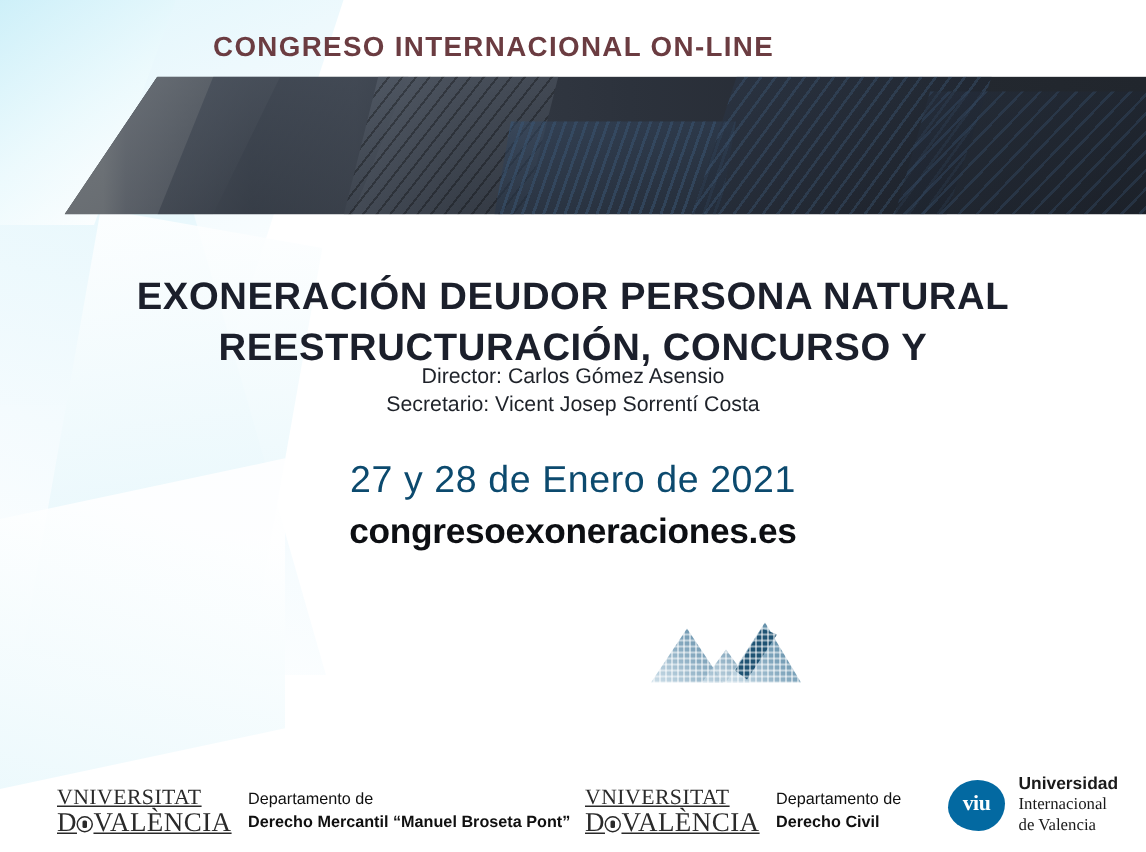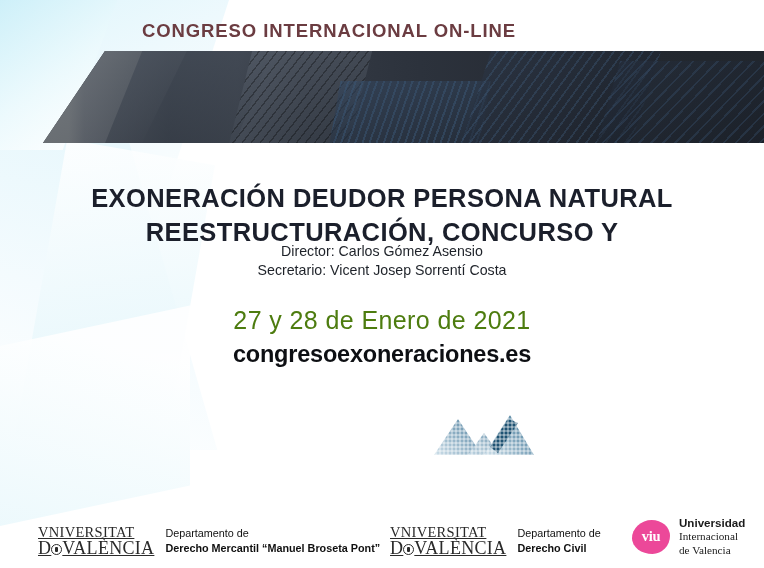--- a/index.html
+++ b/index.html
@@ -152,21 +152,21 @@
   }
   .credits .line { display: block; }
 
   .dates {
     position: absolute;
     left: 0; right: 0; top: 306px;
     text-align: center;
     font-size: 25px;
     font-weight: 400;
     letter-spacing: 0.4px;
-    color: #4d7c0f;
+    color: #0c4a6e;
   }
 
   .website {
     position: absolute;
     left: 0; right: 0; top: 341px;
     text-align: center;
     font-size: 23.5px;
     font-weight: 700;
     letter-spacing: -0.2px;
     color: #0d0f13;
@@ -231,21 +231,21 @@
     color: #101010;
     white-space: nowrap;
   }
   .dept .d1 { display:block; font-weight: 400; }
   .dept .d2 { display:block; font-weight: 700; }
 
   
   .org-viu { left: 632px; gap: 9px; }
   .viu-blob {
     width: 38px; height: 34px;
-    background: #ec4899;
+    background: #0369a1;
     border-radius: 52% 48% 46% 54% / 54% 46% 54% 46%;
     display: flex;
     align-items: center;
     justify-content: center;
     flex: none;
   }
   .viu-blob span {
     color: #ffffff;
     font-size: 14.5px;
     font-weight: 700;

